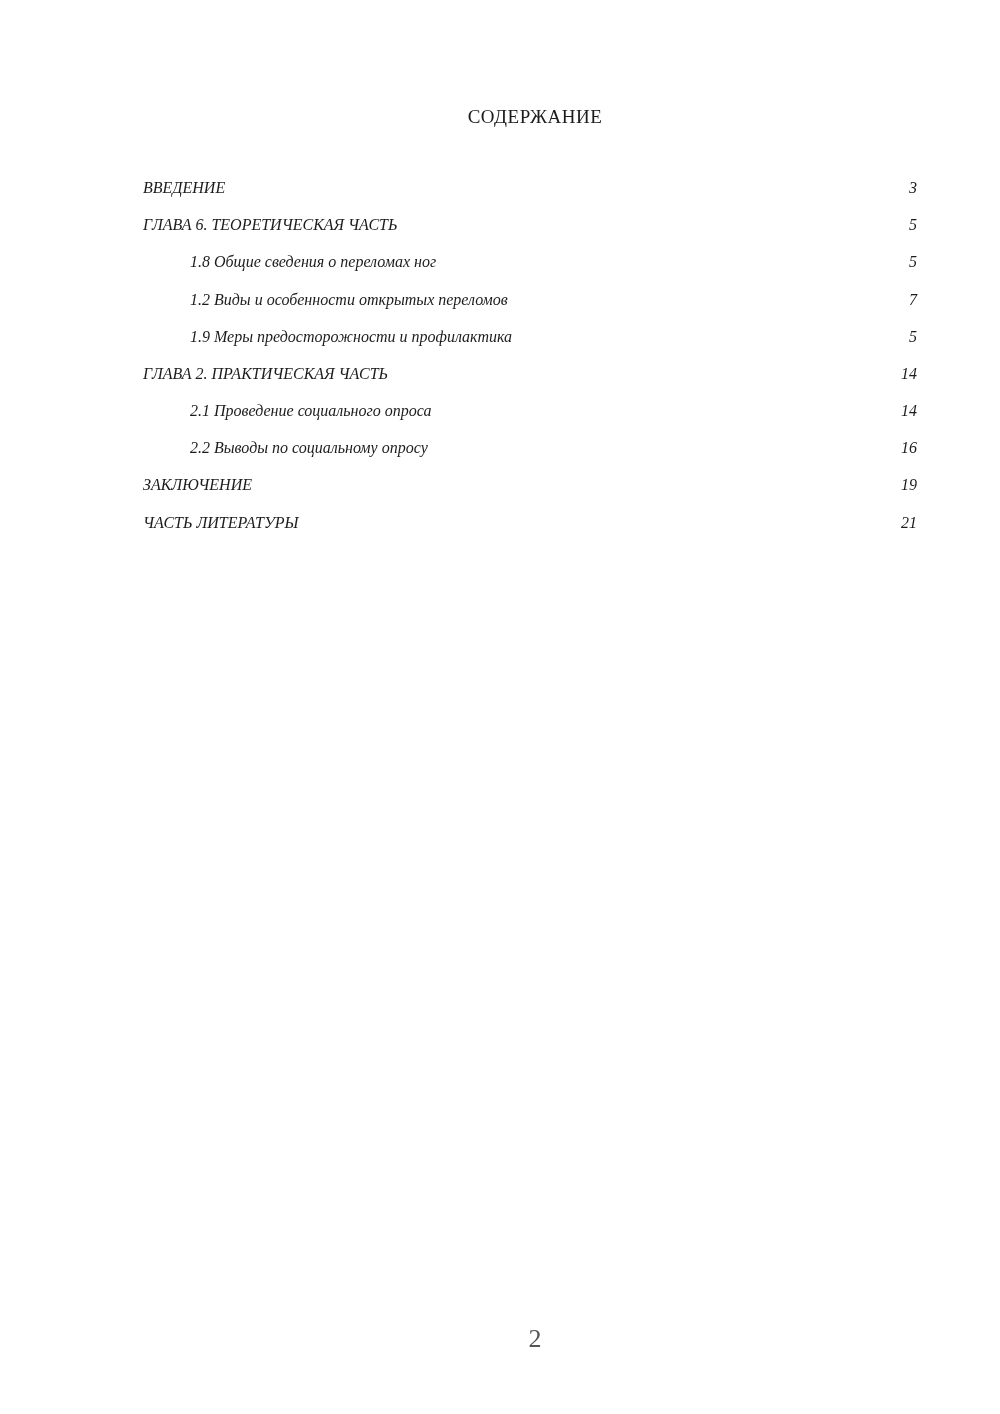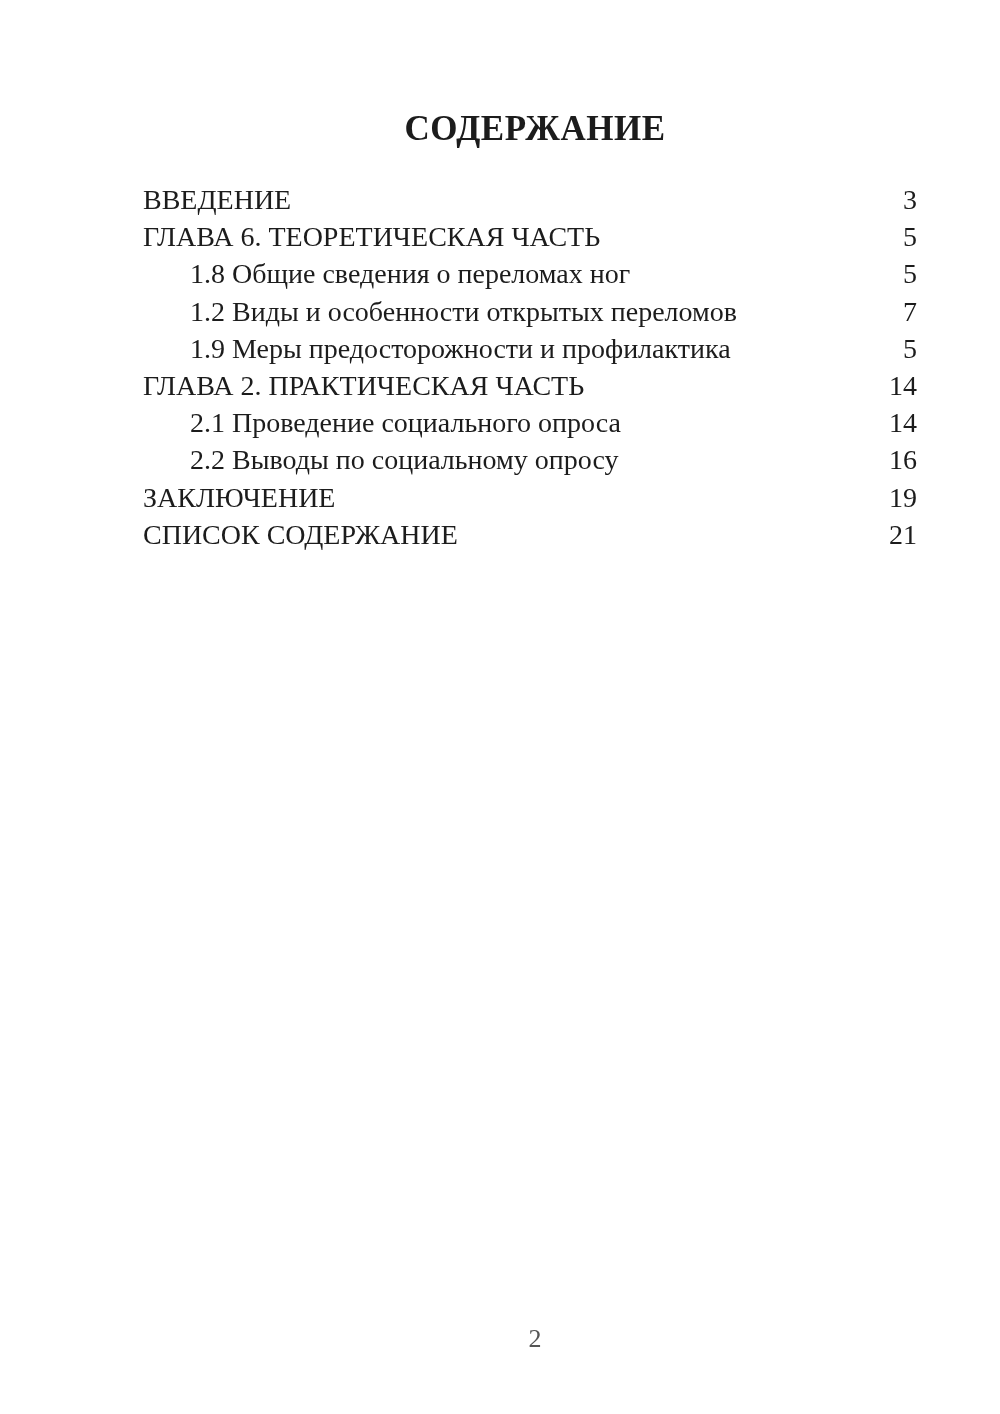--- a/index.html
+++ b/index.html
@@ -10,43 +10,44 @@
   .page {
     position: relative;
     width: 1000px;
     height: 1414px;
     background: #ffffff;
     font-family: "Liberation Serif", "DejaVu Serif", serif;
     color: #1c1c1c;
     overflow: hidden;
   }
   .doc-title {
-    margin: 16px;
+    margin: 4px;
     padding-top: 97px;
     width: 774px;
     margin-left: 148px; 
     text-align: center;
-    font-size: 35px;
+    font-size: 19px;
     line-height: 31px;
-    font-weight: bold;
+    font-weight: normal;
     letter-spacing: 0.5px;
   }
   .toc {
     margin-top: 37px;
     margin-left: 143px;
     width: 774px; 
   }
   .toc-row {
     display: flex;
     justify-content: space-between;
-    align-items: flex-start;
+    align-items: flex-end;
     height: 37.2px;
-    font-size: 28px;
+    font-size: 16px;
     line-height: 37.2px;
     white-space: nowrap;
+    font-style: italic;
   }
   .toc-row.level-1 .toc-label {
     padding-left: 47px;
   }
   .toc-label {
     flex: 1 1 auto;
     overflow: hidden;
   }
   .toc-page {
     flex: 0 0 auto;
@@ -102,20 +103,20 @@
       </div>
       <div class="toc-row level-1">
         <span class="toc-label">2.2 Выводы по социальному опросу</span>
         <span class="toc-page">16</span>
       </div>
       <div class="toc-row level-0">
         <span class="toc-label">ЗАКЛЮЧЕНИЕ</span>
         <span class="toc-page">19</span>
       </div>
       <div class="toc-row level-0">
-        <span class="toc-label">СПИСОК СОДЕРЖАНИЕ</span>
+        <span class="toc-label">ЧАСТЬ ЛИТЕРАТУРЫ</span>
         <span class="toc-page">21</span>
       </div>
     </div>
 
   <div class="footer-page-number">2</div>
 
 </div>
 
 </body></html>

